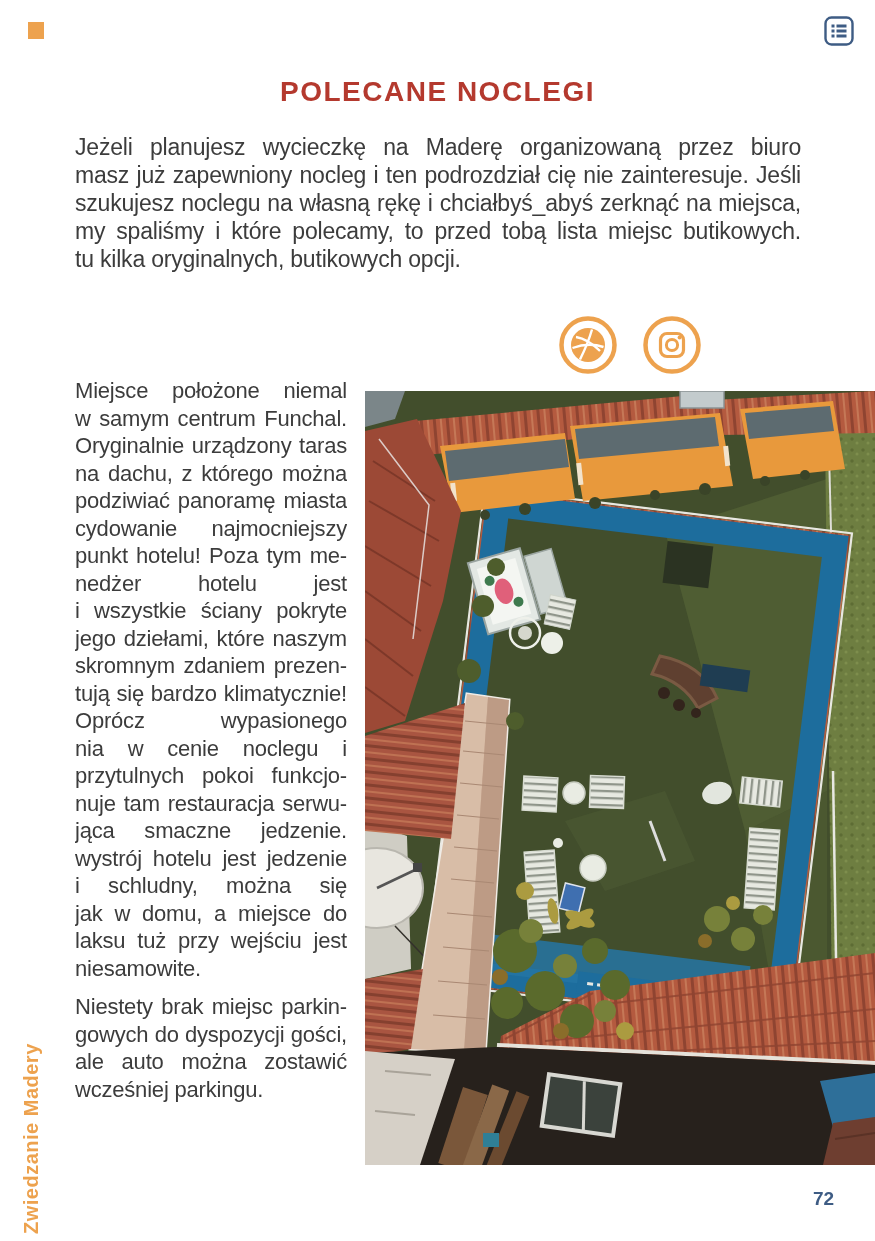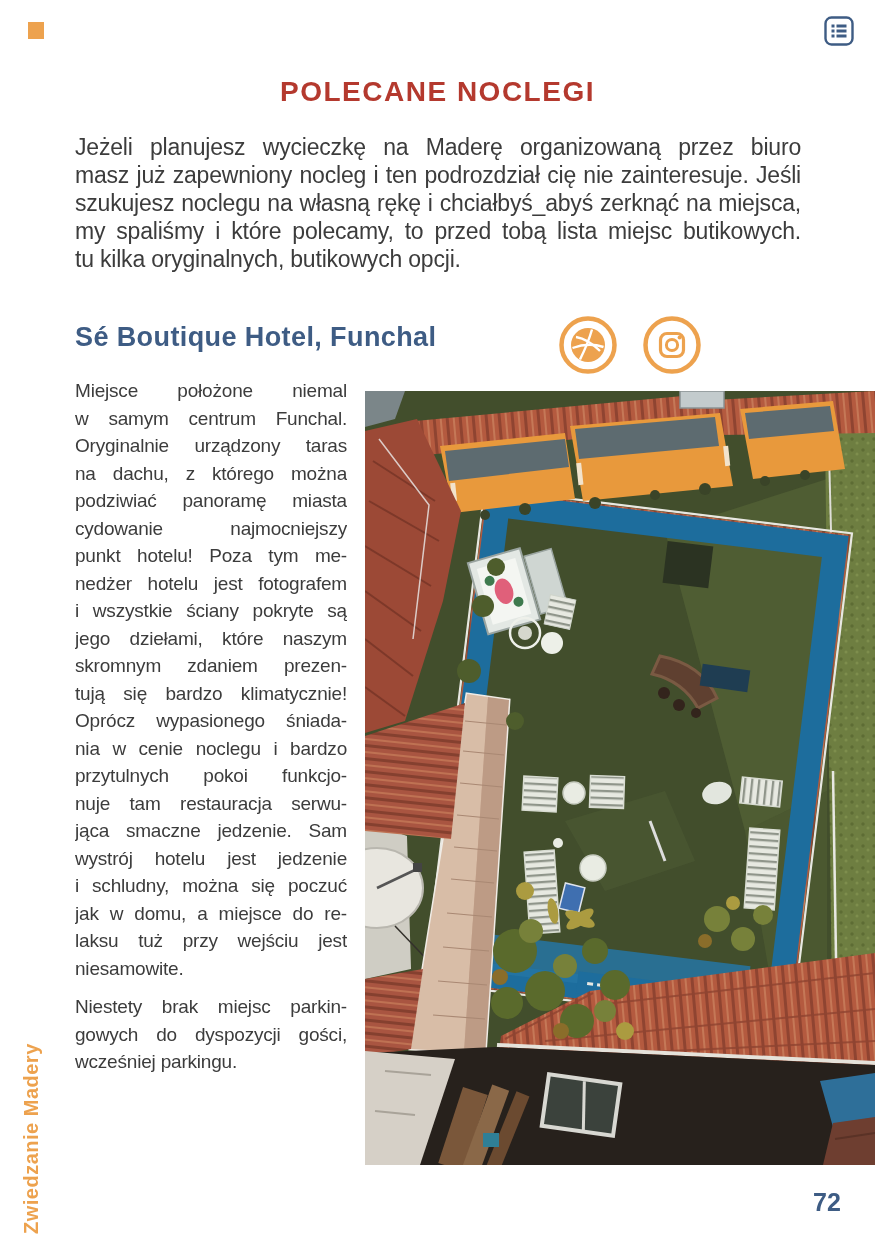--- a/index.html
+++ b/index.html
@@ -15,35 +15,35 @@
   }
   .intro{position:absolute;left:75px;top:133px;width:726px;font-size:23px;letter-spacing:-0.2px;}
   .intro .line{height:28px;line-height:28px;}
   .section-heading{
     position:absolute;left:75px;top:322px;font-size:27px;font-weight:bold;
     letter-spacing:0.4px;color:var(--heading_blue,#3e5c84);
   }
   .social-icon{position:absolute;top:315px;width:60px;height:60px;cursor:pointer;}
   .social-icon.first{left:558px;}
   .social-icon.second{left:642px;}
-  .column{position:absolute;left:75px;top:377px;width:272px;font-size:19px;letter-spacing:-0.2px;}
+  .column{position:absolute;left:75px;top:377px;width:272px;font-size:22px;letter-spacing:-0.2px;}
   .column .para + .para{margin-top:11px;}
   .line{text-align:justify;overflow:hidden;}
   .line::after{content:"";display:inline-block;width:100%;height:0;}
   .column .line{height:27.5px;line-height:27.5px;}
   .line.last{text-align:left;}
   .line.last::after{content:none;}
   .photo{position:absolute;left:365px;top:391px;width:510px;height:774px;}
   .photo svg{display:block;width:100%;height:100%;}
   .vertical-label{
     position:absolute;left:20px;top:1234px;transform:rotate(-90deg);transform-origin:0 0;
     font-size:20px;font-weight:bold;letter-spacing:0.5px;white-space:nowrap;
     color:var(--accent_orange,#eda24e);
   }
-  .page-number{position:absolute;left:813px;top:1188px;font-size:25px;font-weight:bold;color:var(--heading_blue,#3e5c84);}
+  .page-number{position:absolute;left:813px;top:1188px;font-size:19px;font-weight:bold;color:var(--heading_blue,#3e5c84);}
 </style>
 </head>
 <body>
 
 <div class="page">
 
   <div class="corner-square"></div>
 
   <div class="toc-icon">
     <svg viewBox="0 0 32 32">
@@ -60,21 +60,20 @@
   <div class="page-title">POLECANE NOCLEGI</div>
 
   <div class="intro">
       <div class="line">Jeżeli planujesz wycieczkę na Maderę organizowaną przez biuro podróży, to pewnie</div>
       <div class="line">masz już zapewniony nocleg i ten podrozdział cię nie zainteresuje. Jeśli jednak po-</div>
       <div class="line">szukujesz noclegu na własną rękę i chciałbyś_abyś zerknąć na miejsca, w których</div>
       <div class="line">my spaliśmy i które polecamy, to przed tobą lista miejsc butikowych. Znajdziesz</div>
       <div class="line last">tu kilka oryginalnych, butikowych opcji.</div>
     </div>
 
-  <div class="section-heading">Sé Boutique Hotel, Funchal</div>
 
   <div class="social-icon first">
     <svg viewBox="0 0 60 60">
       <circle cx="30" cy="30" r="26.5" fill="none" stroke="#eda24e" stroke-width="4.5"></circle>
       <circle cx="30" cy="30" r="17" fill="#eda24e"></circle>
       <path d="M18 22 q12 2 24 14" stroke="#ffffff" stroke-width="2.4" fill="none"></path>
       <path d="M34 14.5 q-4 14 -12 30" stroke="#ffffff" stroke-width="2.4" fill="none"></path>
       <path d="M14.5 33 q16 -6 31 -1" stroke="#ffffff" stroke-width="2.4" fill="none"></path>
     </svg>
   </div>
@@ -108,20 +107,21 @@
         <div class="line">jąca smaczne jedzenie. Sam</div>
         <div class="line">wystrój hotelu jest jedzenie</div>
         <div class="line">i schludny, można się poczuć</div>
         <div class="line">jak w domu, a miejsce do re-</div>
         <div class="line">laksu tuż przy wejściu jest</div>
         <div class="line last">niesamowite.</div>
       </div>
     <div class="para">
         <div class="line">Niestety brak miejsc parkin-</div>
         <div class="line">gowych do dyspozycji gości,</div>
+        <div class="line">ale auto można zostawić</div>
         <div class="line last">wcześniej parkingu.</div>
       </div>
   </div>
 
   <div class="photo" role="img" aria-label="Aerial drone view of the Sé Boutique Hotel rooftop terrace and green courtyard in Funchal">
     <svg viewBox="0 0 510 774" preserveAspectRatio="none">
       <defs>
         <pattern id="tilesV" width="13" height="13" patternUnits="userSpaceOnUse" patternTransform="rotate(-5)">
           <rect width="13" height="13" fill="#b45a3f"></rect>
           <rect width="3" height="13" fill="#8f4431"></rect>

